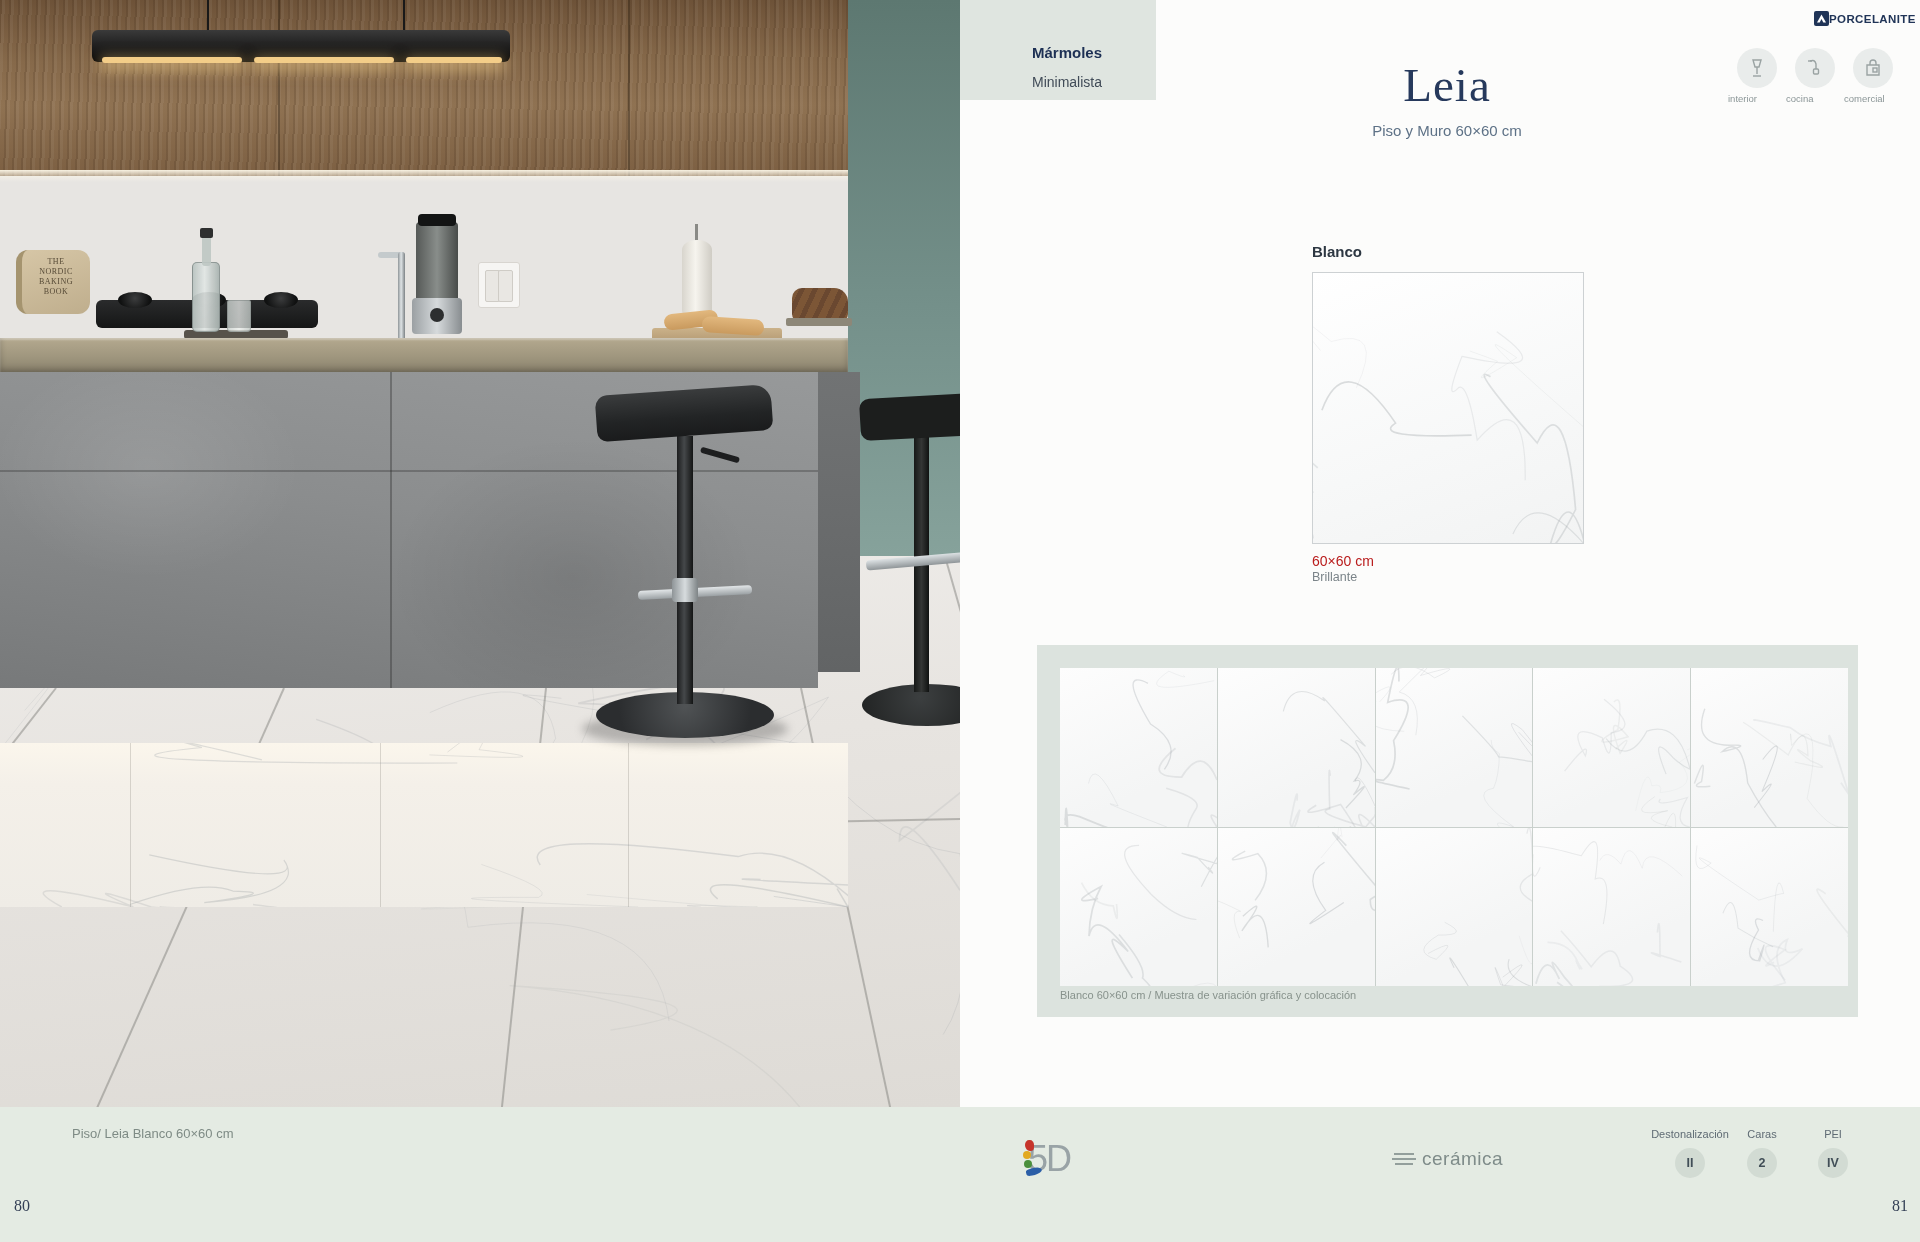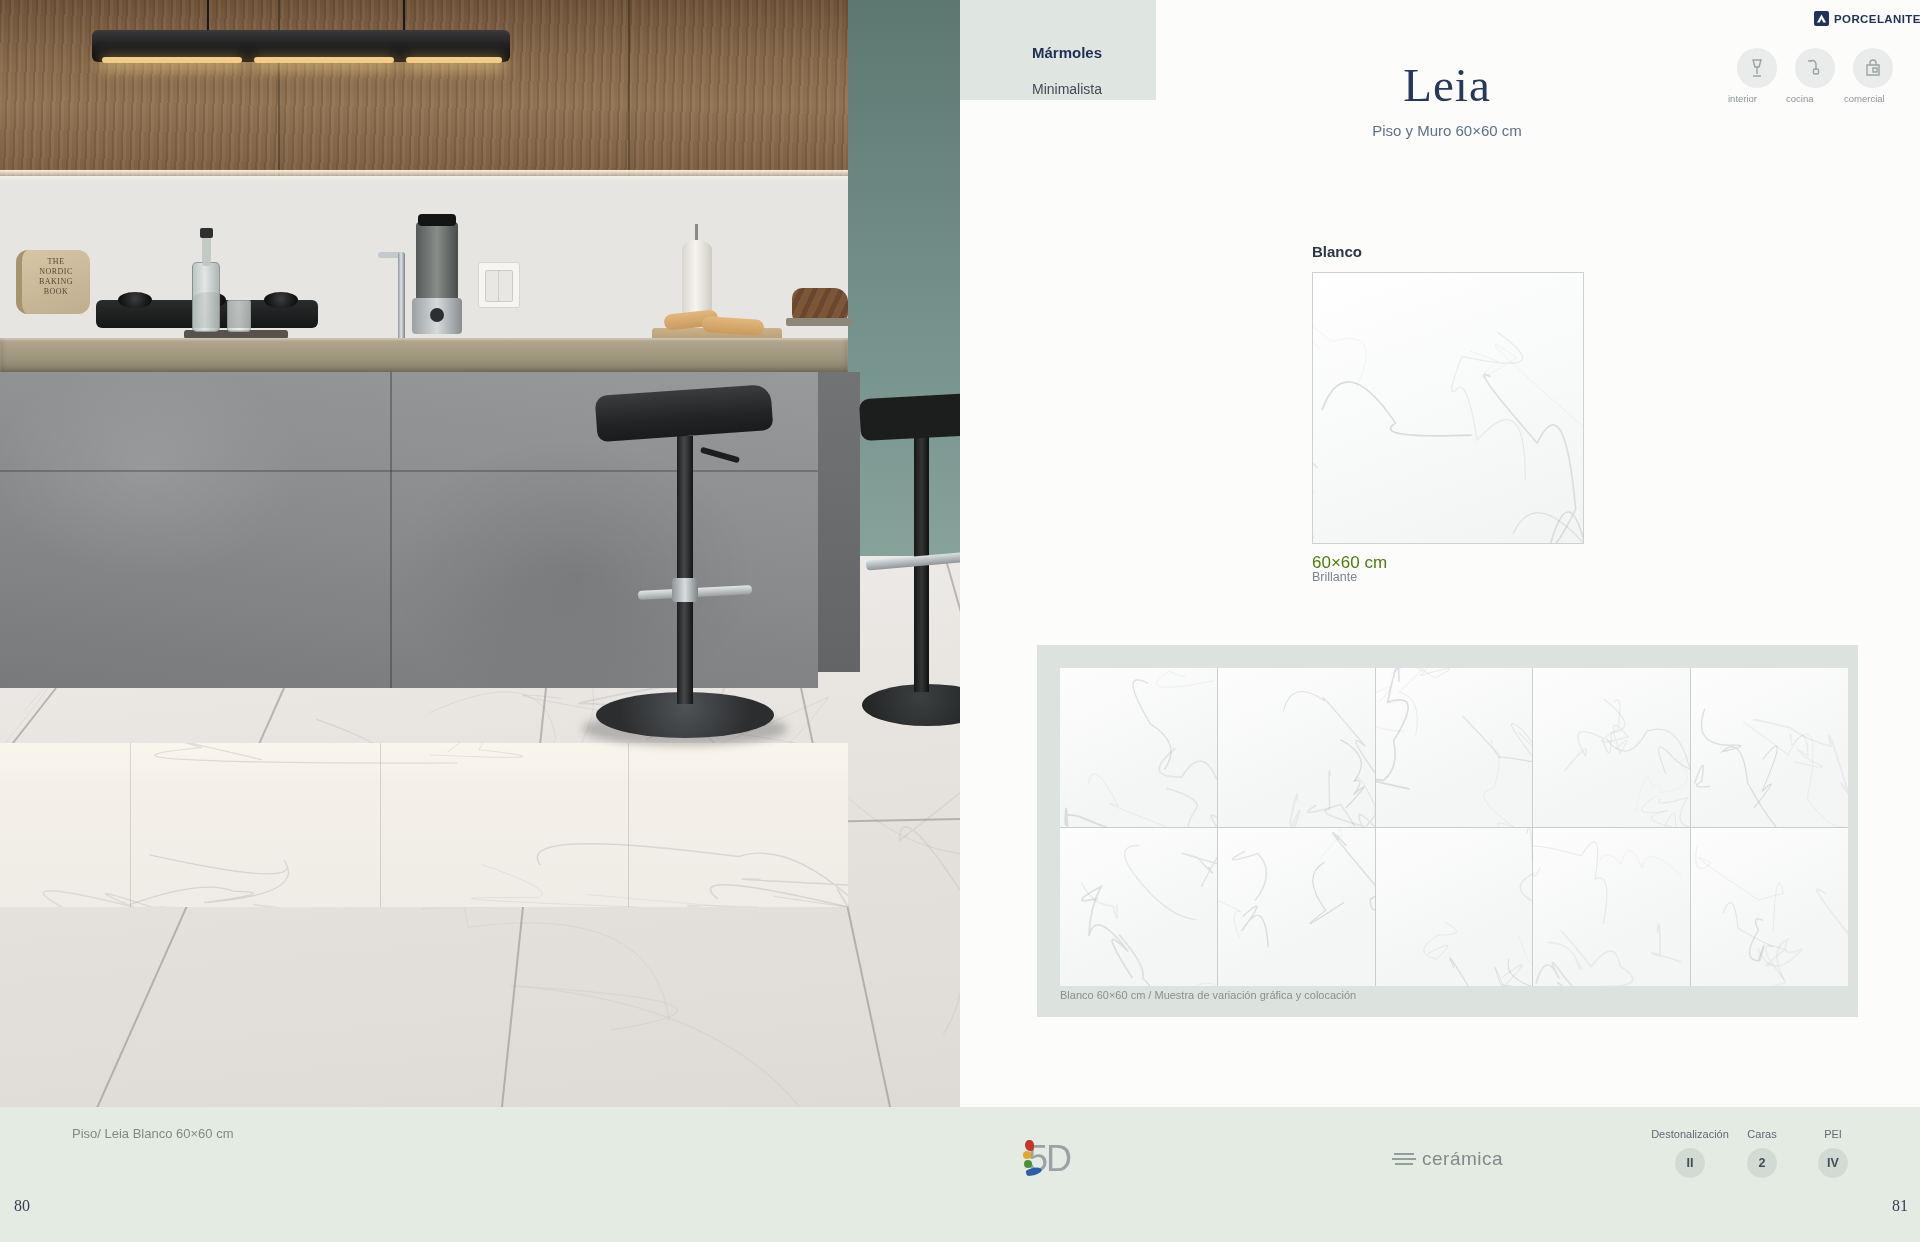--- a/index.html
+++ b/index.html
@@ -105,39 +105,39 @@
   .s2-foot{left:866px;top:556px;width:106px;height:10px;border-radius:4px;transform:rotate(-5deg);
     background:linear-gradient(180deg,#dde2e4,#8f9598);}
   .s2-base{left:862px;top:684px;width:130px;height:42px;border-radius:50%;background:radial-gradient(circle at 45% 30%,#3c3f40,#232525 75%);}
 
   .marble{position:relative;overflow:hidden;}
   .veins{position:absolute;inset:0;pointer-events:none;}
 
   
   .tab{left:960px;top:0;width:196px;height:100px;background:#dfe5e0;padding:44px 0 0 72px;}
   .tab-title{font-size:15px;font-weight:bold;color:#1d3054;}
-  .tab-sub{font-size:14px;color:#404b57;margin-top:20px;}
-
-  .brand{left:1814px;top:11px;display:flex;align-items:center;gap:5px;}
+  .tab-sub{font-size:14px;color:#404b57;margin-top:13px;}
+
+  .brand{left:1814px;top:11px;display:flex;align-items:center;}
   .brand-name{font-size:11.5px;font-weight:bold;letter-spacing:.4px;color:#203457;}
 
   .titleblock{left:1160px;top:58px;width:574px;text-align:center;}
   .prod-title{font-family:"Liberation Serif",serif;font-size:47px;color:#26395c;letter-spacing:1px;}
   .prod-sub{font-size:15px;color:#5d7186;margin-top:10px;}
 
   .usage{left:1728px;top:48px;display:flex;gap:1px;}
   .usage-col{width:57px;}
   .usage-circle{width:40px;height:40px;border-radius:50%;background:#e9eceb;margin:0 auto;
     display:flex;align-items:center;justify-content:center;}
   .usage-label{font-size:9.5px;color:#8b9697;margin-top:5px;}
 
   .swatch-label{left:1312px;top:243px;font-size:15px;font-weight:bold;color:#2d3742;}
   .swatch{left:1312px;top:272px;width:272px;height:272px;border:1px solid #cdd1d3;
     background:linear-gradient(160deg,#ffffff 0%,#f7f8f8 60%,#f2f3f3 100%);}
-  .swatch-cap1{left:1312px;top:553px;font-size:17px;color:#4d7c0f;}
+  .swatch-cap1{left:1312px;top:553px;font-size:14px;color:#b91c1c;}
   .swatch-cap2{left:1312px;top:570px;font-size:12.5px;color:#7b8489;}
 
   .panel{left:1037px;top:645px;width:821px;height:372px;background:#dce3de;}
   .vgrid{position:absolute;left:23px;top:23px;width:788px;height:318px;
     display:grid;grid-template-columns:repeat(5,1fr);grid-template-rows:repeat(2,1fr);
     gap:1px;background:#c9d0cc;}
   .tile{background:linear-gradient(155deg,#fdfdfd,#f4f5f5 70%);}
   .panel-cap{position:absolute;left:23px;top:344px;font-size:11px;color:#87928c;}
 
   

